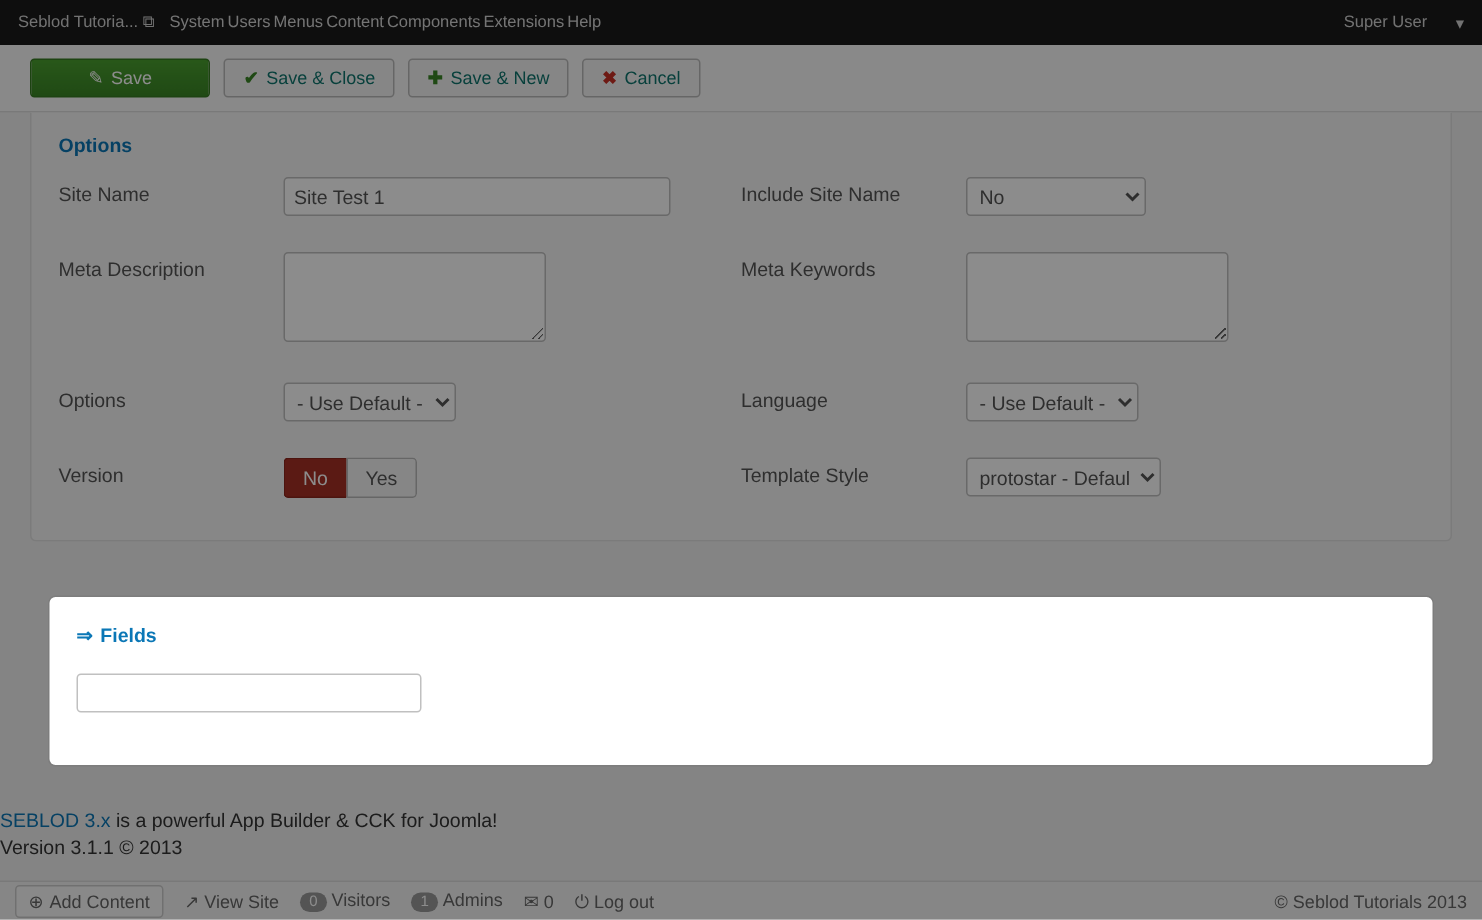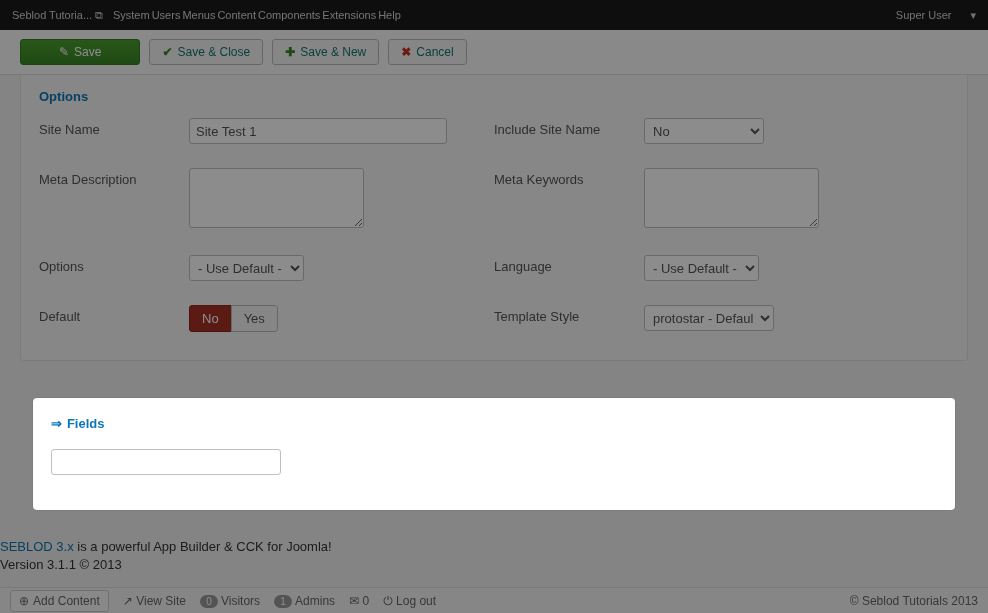--- a/index.html
+++ b/index.html
@@ -133,21 +133,21 @@
         <div class="ctrl"><select class="sel sel-md"><option>- Use Default -</option></select></div>
       </div>
       <div class="col">
         <div class="lbl">Language</div>
         <div class="ctrl"><select class="sel sel-md"><option>- Use Default -</option></select></div>
       </div>
     </div>
 
     <div class="row" style="margin-bottom:4px;">
       <div class="col">
-        <div class="lbl">Default</div>
+        <div class="lbl">Version</div>
         <div class="ctrl">
           <div class="btn-group">
             <span class="active-no">No</span>
             <span>Yes</span>
           </div>
         </div>
       </div>
       <div class="col">
         <div class="lbl">Template Style</div>
         <div class="ctrl"><select class="sel sel-ts"><option>protostar - Default</option></select></div>

